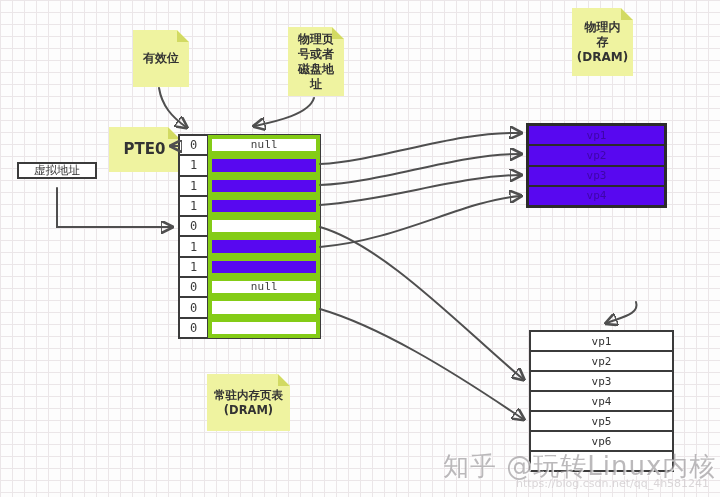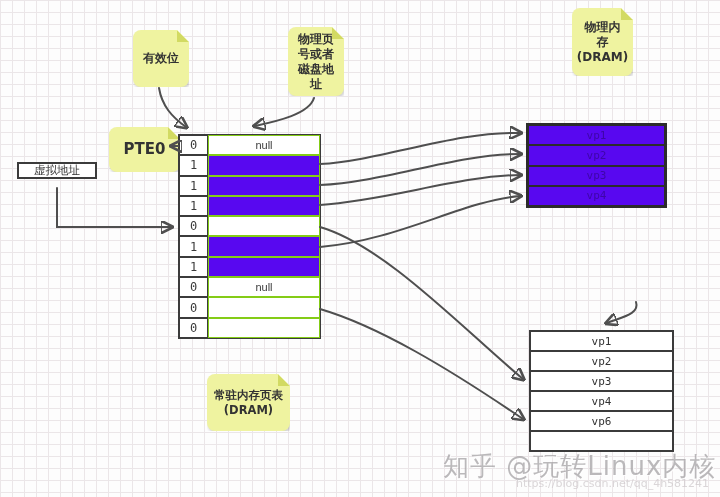--- a/index.html
+++ b/index.html
@@ -15,21 +15,20 @@
   }
   
   .note{
     position:absolute;
     background:#eff3a0;
     box-shadow:1px 2px 3px rgba(0,0,0,0.18);
     clip-path:polygon(0 0, calc(100% - 12px) 0, 100% 12px, 100% 100%, 0 100%);
     display:flex; align-items:center; justify-content:center;
     text-align:center; font-weight:bold; font-size:12px; line-height:1.25;
     color:#333;
-    border-radius:8px;
   }
   .note::after{
     content:""; position:absolute; top:0; right:0;
     border-style:solid; border-width:0 12px 12px 0;
     border-color:transparent transparent #d2da62 transparent;
   }
   .note-valid{left:133px; top:30px; width:56px; height:57px;}
   .note-ppn{left:288px; top:27px; width:56px; height:69px; font-size:12px;}
   .note-pm{left:572px; top:8px; width:61px; height:68px;}
   .note-pte0{left:109px; top:127px; width:71px; height:45px; font-size:15px;}
@@ -47,23 +46,23 @@
     position:absolute; left:178px; top:134px; width:141px;
     border:1px solid #3b3b3b; background:#fff;
   }
   .pt-row{display:flex; height:20.3px; box-sizing:border-box;}
   .pt-bit{
     width:29px; box-sizing:border-box; border:1px solid #3b3b3b;
     display:flex; align-items:center; justify-content:center;
     font-family:"DejaVu Sans Mono", monospace; font-size:12px; background:#fff;
   }
   .pt-val{
-    flex:1; box-sizing:border-box; border:1px solid #84cc16;
-    display:flex; align-items:center; justify-content:center;
-    font-family:Liberation Sans, sans-serif; font-size:11px; background:#fff;
+    flex:1; box-sizing:border-box; border:4px solid #84cc16;
+    display:flex; align-items:center; justify-content:center;
+    font-family:Liberation Mono, monospace; font-size:11px; background:#fff;
   }
   .pt-val.filled{background:#5808f0;}
   
   .pm-table{
     position:absolute; left:526px; top:123px; width:141px;
     border:2px solid #2c2c2c; box-sizing:border-box;
   }
   .pm-row{
     height:20.25px; box-sizing:border-box; border:1px solid #2c2c2c;
     background:#5808f0; display:flex; align-items:center; justify-content:center;
@@ -183,20 +182,21 @@
     <div class="pm-row">vp2</div>
     <div class="pm-row">vp3</div>
     <div class="pm-row">vp4</div>
   </div>
 
   <div class="disk-table">
     <div class="disk-row">vp1</div>
     <div class="disk-row">vp2</div>
     <div class="disk-row">vp3</div>
     <div class="disk-row">vp4</div>
+    <div class="disk-row">vp5</div>
     <div class="disk-row">vp6</div>
     <div class="disk-row"></div>
   </div>
 
   <svg class="arrows" viewBox="0 0 720 497">
     <defs>
       <marker id="ah" viewBox="0 0 10 10" refX="8" refY="5" markerWidth="6.5" markerHeight="6.5" orient="auto-start-reverse">
         <path d="M0,0 L10,5 L0,10 z" fill="#4f4f4f" stroke="none"></path>
       </marker>
     </defs>

